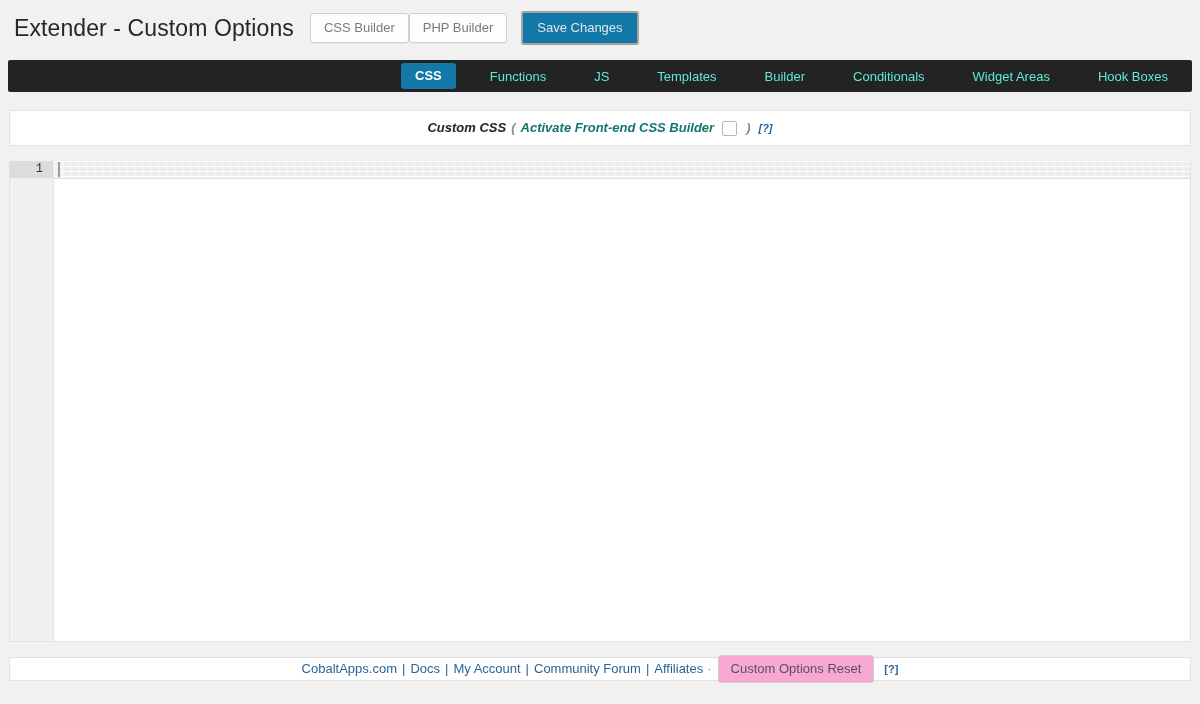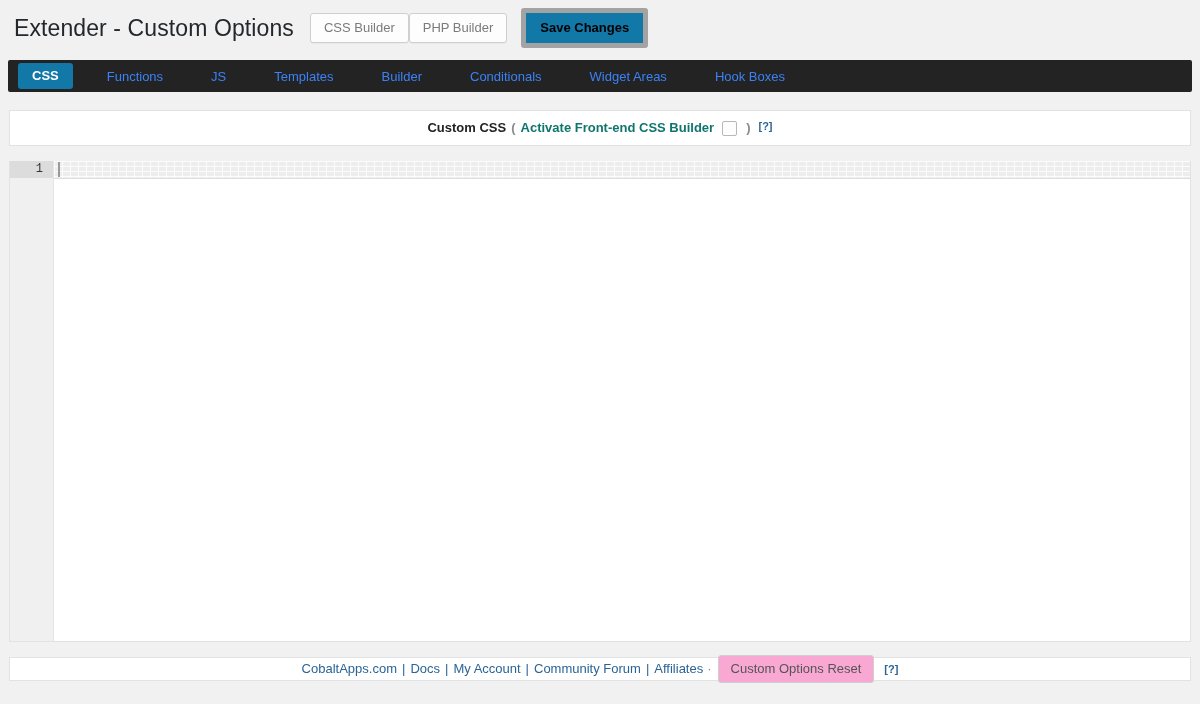--- a/index.html
+++ b/index.html
@@ -47,51 +47,51 @@
     border-radius: 3px;
     padding: 7px 13px 8px 13px;
     white-space: nowrap;
     cursor: pointer;
     box-shadow: 0 1px 0 rgba(0,0,0,0.03);
   }
   .primary-btn {
     display: inline-block;
     font-size: 13px;
     line-height: 13px;
-    font-weight: bold;
-    color: #000000;
+    font-weight: normal;
+    color: #e5e5e5;
     background: #1178a8;
-    border: 5px solid #a3a3a3;
+    border: 2px solid #a3a3a3;
     border-radius: 3px;
     padding: 8px 14px 9px 14px;
     margin-left: 14px;
     white-space: nowrap;
     cursor: pointer;
   }
 
   
   .navbar {
     position: absolute;
     left: 8px; top: 60px;
     width: 1184px;
     height: 32px;
     background: #232323;
     border-radius: 2px;
     display: flex;
     align-items: center;
-    justify-content: flex-start;
+    justify-content: flex-end;
   }
   .nav-items {
     display: flex;
     align-items: center;
   }
   .nav-item {
     font-size: 13px;
     line-height: 13px;
-    color: #3b82f6;
+    color: #5eead4;
     padding: 0 24px;
     white-space: nowrap;
     cursor: pointer;
   }
   .nav-item.active {
     color: #ffffff;
     font-weight: bold;
     background: #1178a8;
     border-radius: 3px;
     padding: 6px 14px 7px 14px;
@@ -109,24 +109,25 @@
   }
   .title-panel {
     top: 110px;
     height: 36px;
     display: flex;
     align-items: center;
     justify-content: center;
   }
   .title-panel-inner {
     display: flex;
-    align-items: flex-start;
+    align-items: center;
     font-size: 13px;
     line-height: 14px;
     white-space: nowrap;
+    font-style: italic;
   }
   .cc-label {
     font-weight: bold;
     color: #222222;
     margin-right: 5px;
   }
   .cc-paren {
     font-weight: bold;
     color: #8b8b8b;
   }

